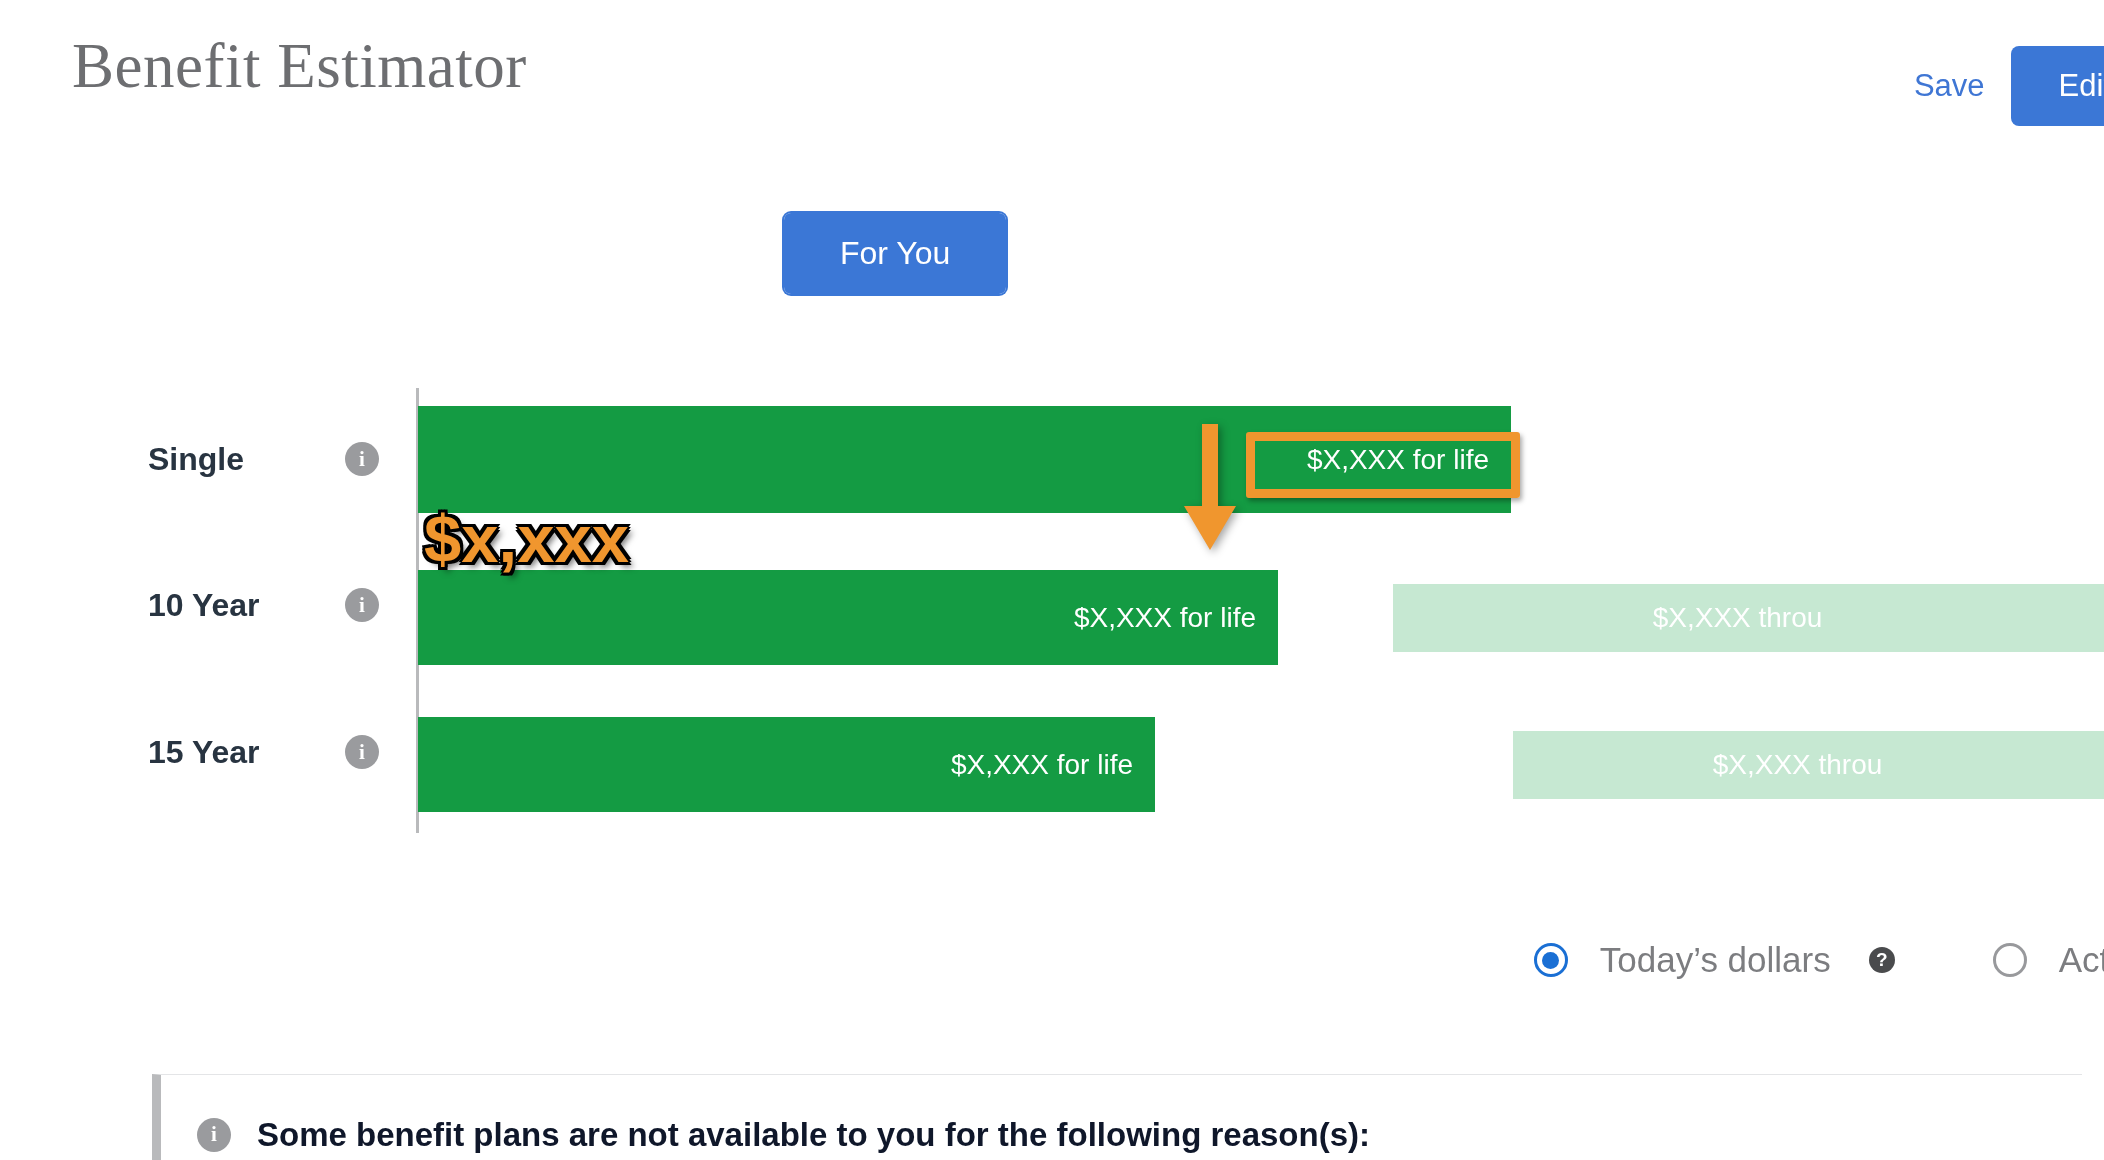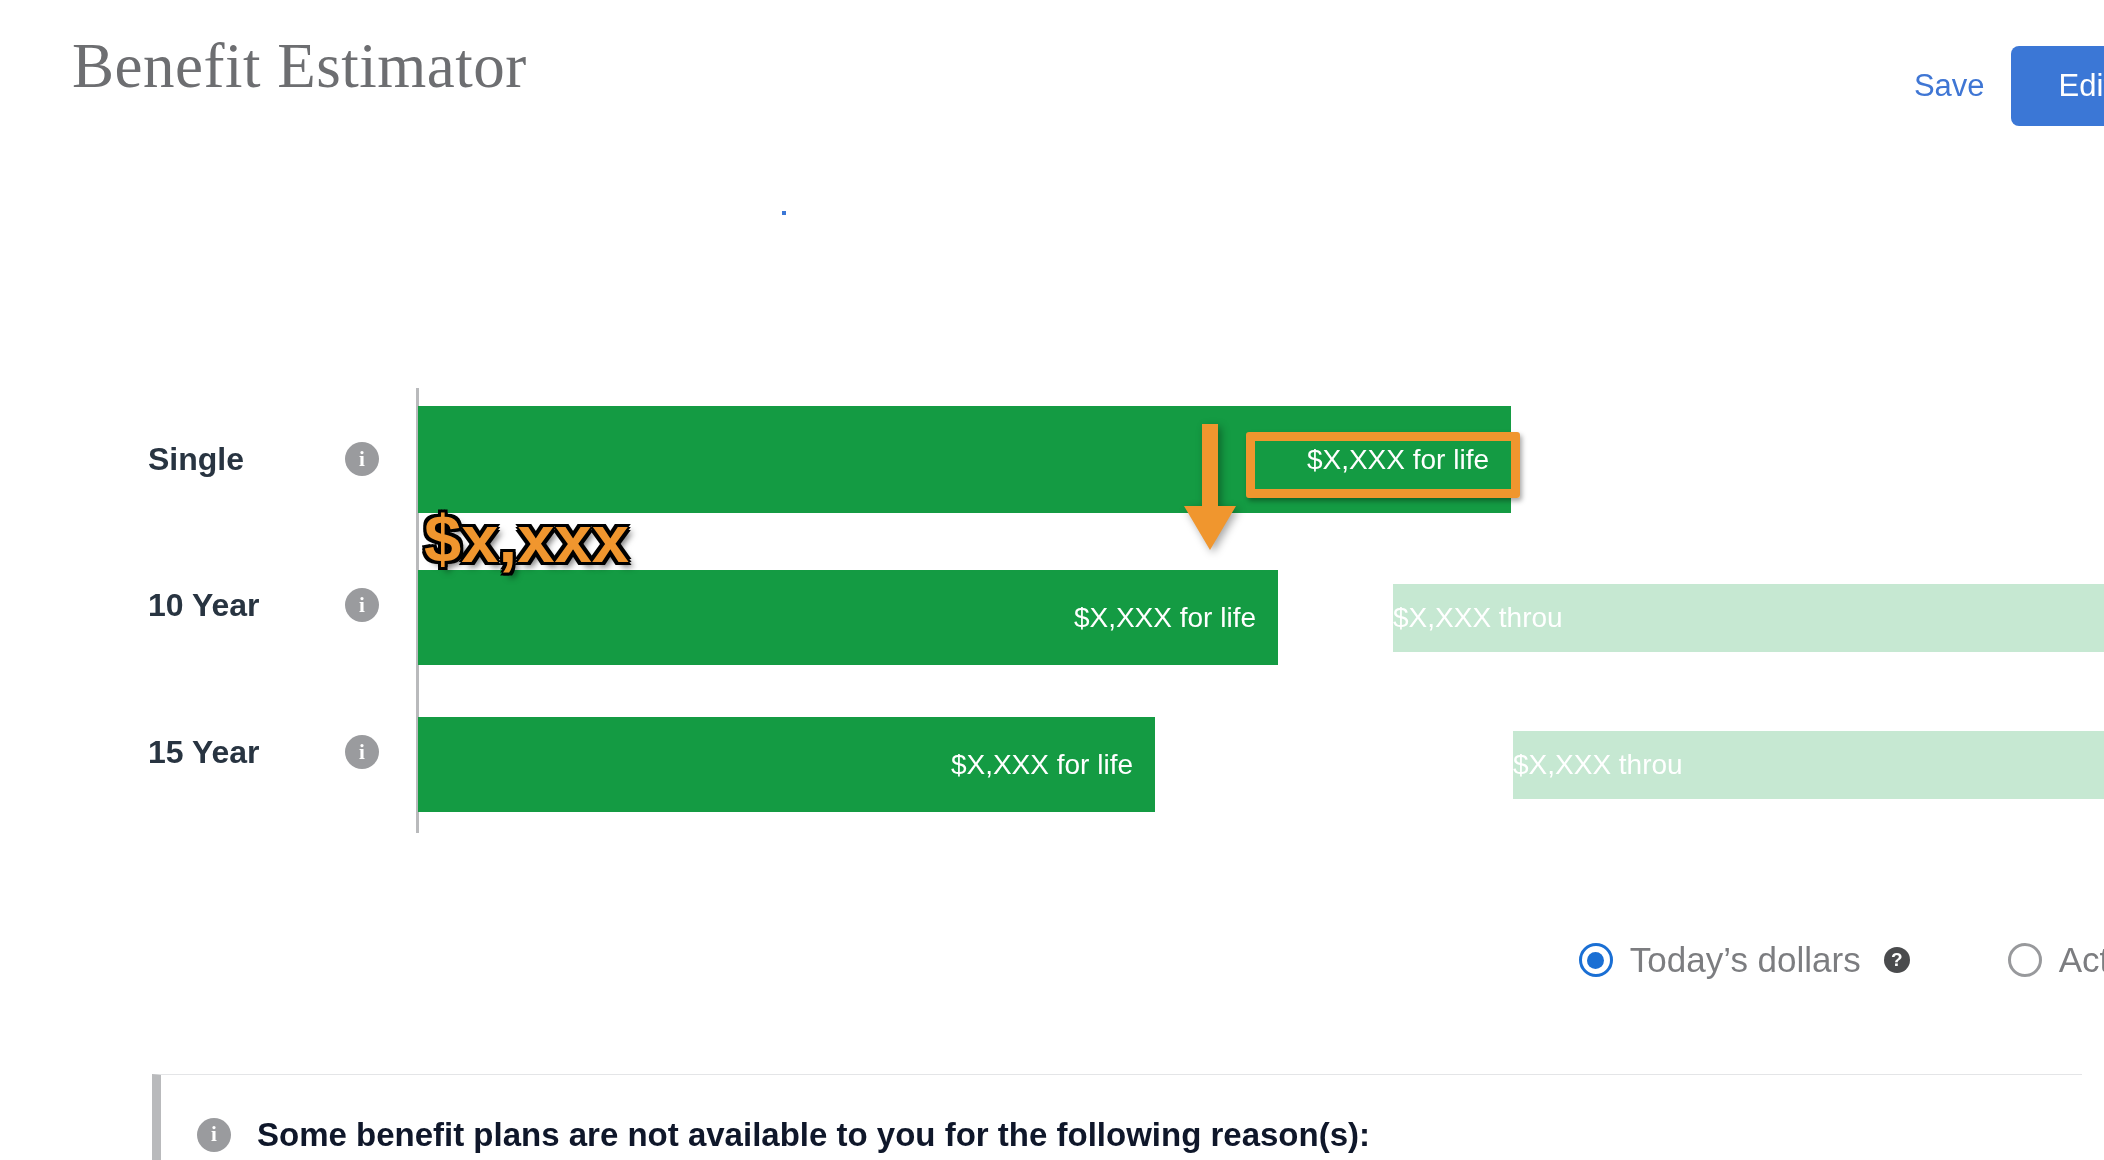--- a/index.html
+++ b/index.html
@@ -156,21 +156,21 @@
     font-size: 28px;
     padding-right: 22px;
     white-space: nowrap;
   }
 
   .bar-ghost {
     position: absolute;
     background: #c6e8d2;
     display: flex;
     align-items: center;
-    justify-content: flex-start;
+    justify-content: center;
     overflow: hidden;
   }
 
   .bar-ghost .bar-label {
     color: #ffffff;
   }
 
   
   #annot-highlight {
     position: absolute;
@@ -220,21 +220,21 @@
     display: flex;
     justify-content: flex-end;
     align-items: center;
     gap: 98px;
     padding-right: 0;
   }
 
   .radio-item {
     display: flex;
     align-items: center;
-    gap: 17px;
+    gap: 32px;
     cursor: pointer;
     white-space: nowrap;
   }
 
   .radio-circle {
     width: 34px;
     height: 34px;
     border-radius: 50%;
     border: 3px solid #98999c;
     display: flex;
@@ -322,20 +322,21 @@
 <div id="header">
   <div id="page-title">Benefit Estimator</div>
 
   <div id="header-actions">
     <span id="save-link">Save</span>
     <button id="edit-button">Edit</button>
   </div>
 </div>
 
 <div id="segmented-toggle">
+  <button class="seg-btn active">For You</button>
 </div>
 
 <div id="chart">
 
   <div id="chart-axis"></div>
 
   <div class="row-label" style="top:459px;">Single</div>
   <div class="info-icon" style="top:459px;">i</div>
   <div class="bar" style="left:418px; top:406px; width:1093px; height:107px;">
     <span class="bar-label">$X,XXX for life</span>

